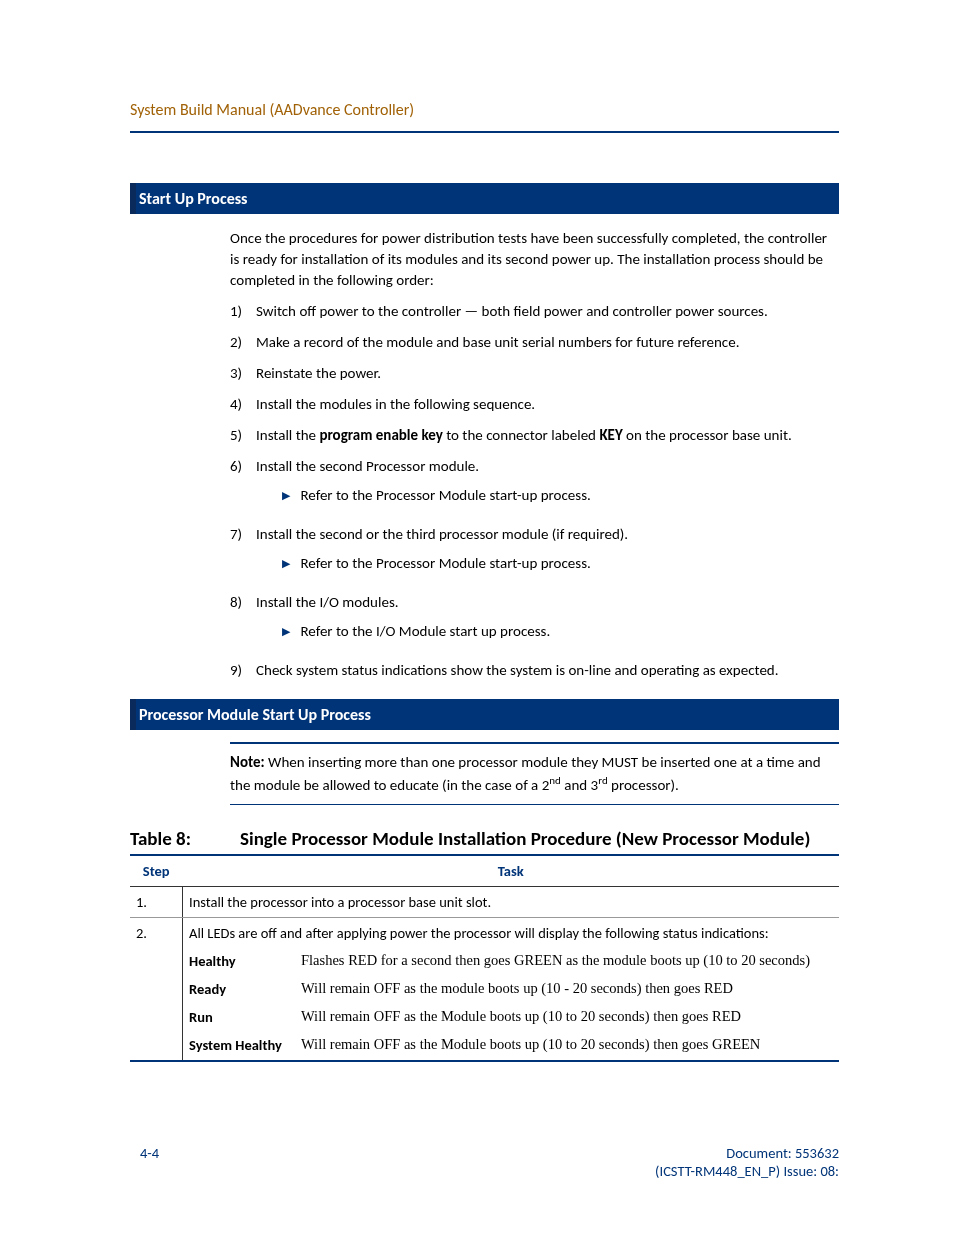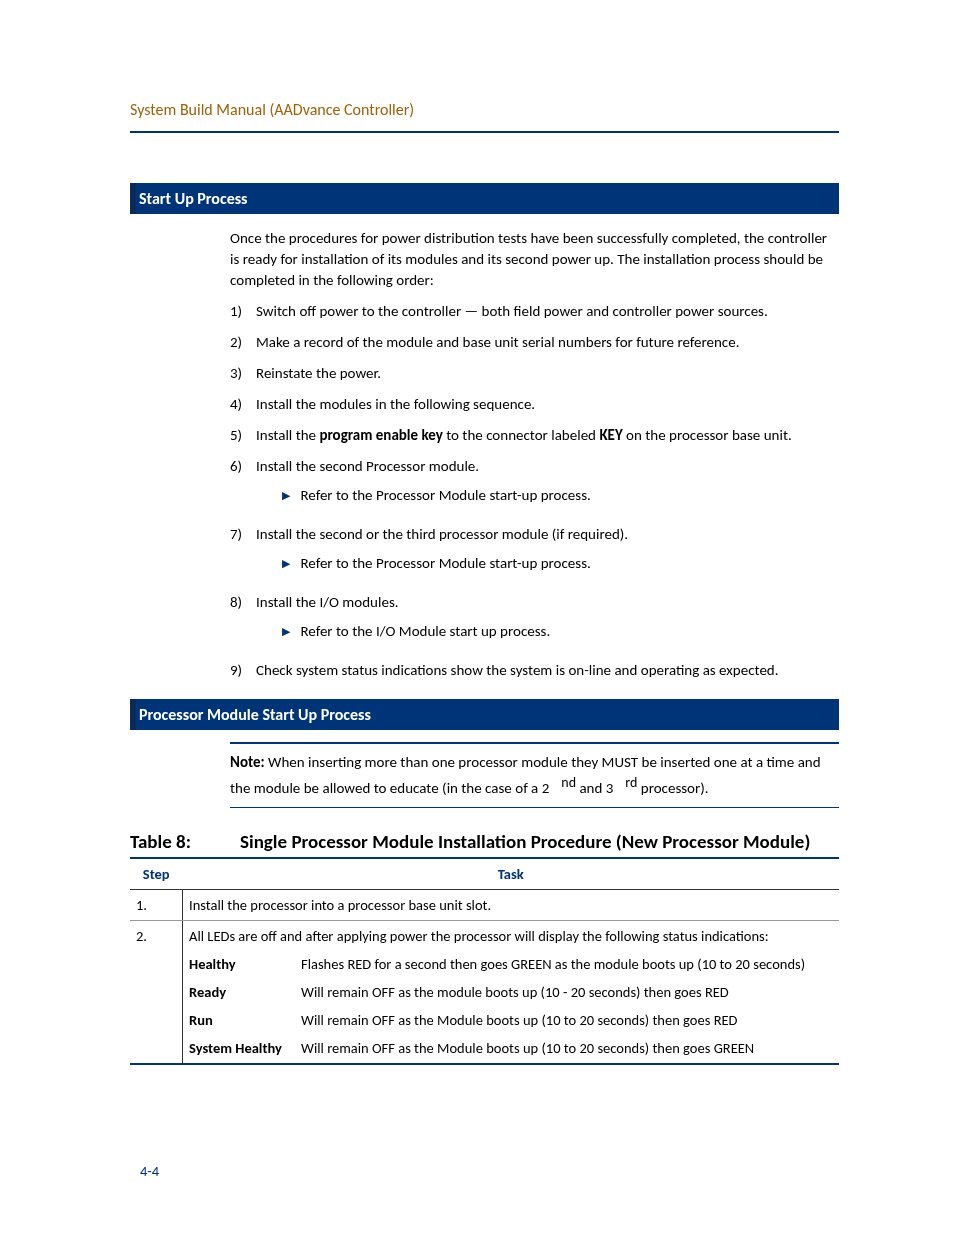--- a/index.html
+++ b/index.html
@@ -68,21 +68,21 @@
     margin-top: 3px;
   }
   .note-block {
     border-top: 2px solid #003478;
     border-bottom: 1px solid #003478;
     padding: 8px 0;
     margin-top: 12px;
     margin-left: 100px;
     line-height: 1.4;
   }
-  sup { font-size: 14px; margin-left: 12px; }
+  sup { font-size: 11px; }
   .table-caption {
     margin-top: 22px;
     font-size: 19px;
     display: flex;
   }
   .table-caption .lbl { font-weight: bold; min-width: 110px; }
   .table-caption .cap { font-weight: bold; }
   table.proc {
     width: 100%;
     border-collapse: collapse;
@@ -103,21 +103,21 @@
     padding: 6px 6px;
     vertical-align: top;
   }
   table.proc tr.lastrow td { border-bottom: 2px solid #003478; }
   table.proc td.stepcell {
     border-right: 1px solid #333;
     width: 40px;
   }
   .inner-row { display: flex; margin-top: 10px; }
   .inner-label { font-weight: bold; width: 112px; flex-shrink: 0; }
-  .inner-desc { flex: 1; }
+  .inner-desc { flex: 1; font-family: Liberation Serif, serif; }
   .footer {
     position: absolute;
     bottom: 55px;
     left: 140px;
     right: 115px;
     display: flex;
     justify-content: space-between;
     color: #003478;
     font-size: 14.5px;
   }
@@ -239,15 +239,19 @@
             <div class="inner-label">System Healthy</div>
             <div class="inner-desc">Will remain OFF as the Module boots up (10 to 20 seconds) then goes GREEN</div>
           </div>
         </td>
       </tr>
     </tbody>
   </table>
 
   <div class="footer">
     <div>4-4</div>
+    <div class="right">
+      <div>Document: 553632</div>
+      <div>(ICSTT-RM448_EN_P) Issue: 08:</div>
+    </div>
   </div>
 
 </div>
 
 </body></html>

